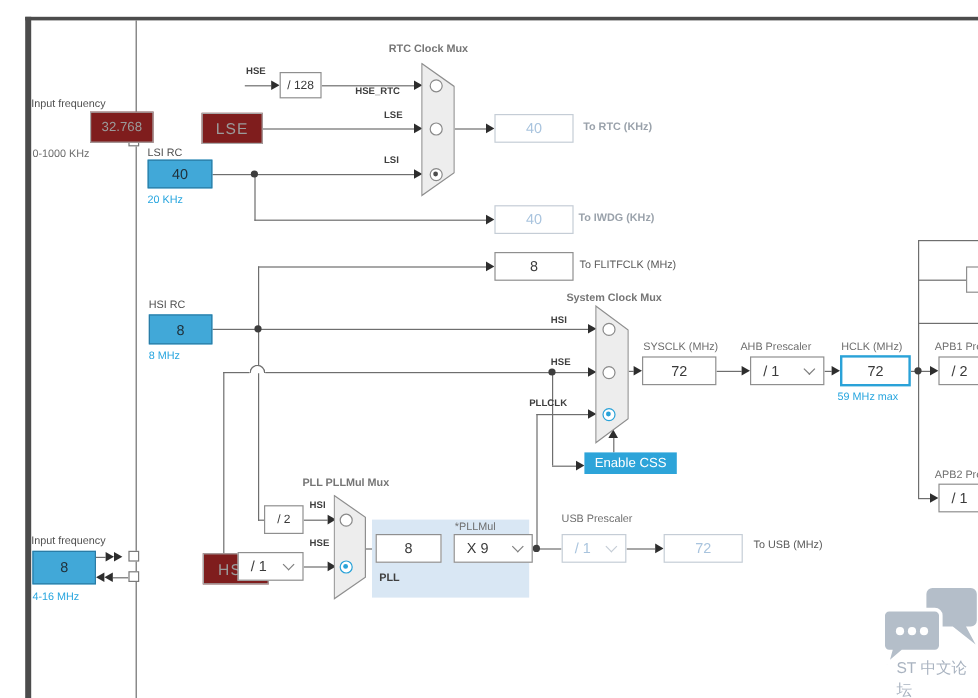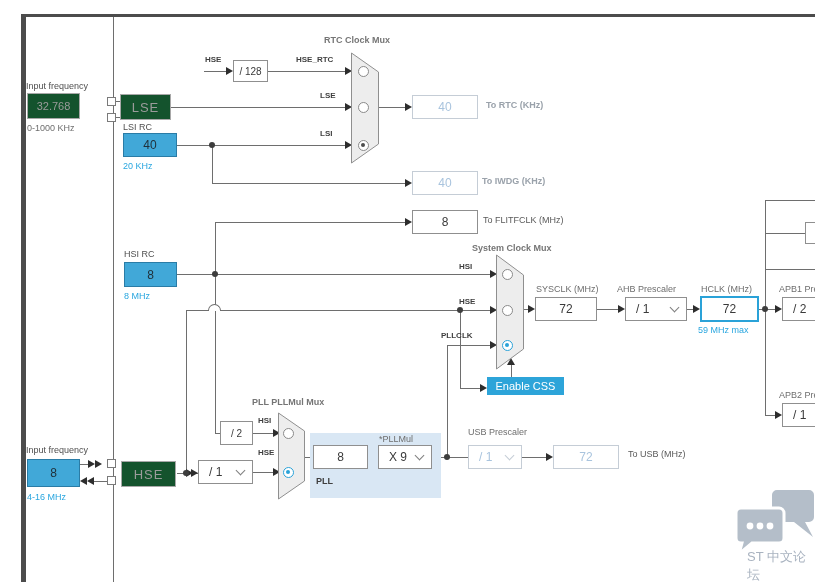--- a/index.html
+++ b/index.html
@@ -23,21 +23,21 @@
   .arr.l{border-top:4px solid transparent;border-bottom:4px solid transparent;border-right:7px solid #2d2d2d;}
   .arr.u{border-left:4px solid transparent;border-right:4px solid transparent;border-bottom:7px solid #2d2d2d;}
   .dot{position:absolute;display:block;width:6px;height:6px;border-radius:50%;background:#3d3d3d;}
   .sq{position:absolute;display:block;width:9px;height:9px;background:#fff;border:1px solid #7a7a7a;box-sizing:border-box;}
   .hop{position:absolute;display:block;width:13px;height:7px;background:#fff;border:1px solid #6e6e6e;border-bottom:none;border-radius:7px 7px 0 0;box-sizing:border-box;}
   
   .vbox{position:absolute;display:flex;align-items:center;justify-content:center;font-size:12px;
         background:#fff;border:1px solid #8f8f8f;color:#3a3a3a;box-sizing:border-box;}
   .vbox.dis{border-color:#c5cdd6;color:#a9c4de;}
   .vbox.blue{background:#41a8d8;border-color:#2a7ca6;color:#20313b;}
-  .vbox.gray{background:#14532d;border-color:#a8a8a8;color:#9b9b9b;font-size:13px;letter-spacing:1px;}
+  .vbox.gray{background:#7f1d1d;border-color:#a8a8a8;color:#9b9b9b;font-size:13px;letter-spacing:1px;margin-left:48px;}
   .vbox.hclk{border:2px solid #2aa2d8;}
   .vbox.leftal{justify-content:flex-start;padding-left:10px;}
   .dd{justify-content:flex-start;padding-left:10px;}
   .chev{position:absolute;right:8px;top:50%;margin-top:-5px;width:6px;height:6px;
         border-right:1.5px solid #7f7f7f;border-bottom:1.5px solid #7f7f7f;transform:rotate(45deg);}
   .dd.dis .chev{border-color:#c5cdd6;}
   .btn-css{position:absolute;background:#2da4d9;color:#fff;font-size:11px;display:flex;align-items:center;justify-content:center;}
   
   .lbl{position:absolute;font-size:9px;color:#6e6e6e;white-space:nowrap;}
   .lbl.dark{color:#4f4f4f;}
@@ -158,21 +158,21 @@
   <div class="lbl blue" style="left:124px;top:291px">8 MHz</div>
 
   <div class="lbl dark" style="left:26px;top:445px">Input frequency</div>
   <div class="vbox blue" style="left:27px;top:459px;width:53px;height:28px">8</div>
   <div class="lbl blue" style="left:27px;top:492px">4-16 MHz</div>
   <div class="vbox gray" style="left:121px;top:461px;width:55px;height:26px">HSE</div>
 
   <div class="lbl mux" style="left:324px;top:35px">RTC Clock Mux</div>
   <div class="lbl sig" style="left:205px;top:55px">HSE</div>
   <div class="vbox" style="left:233px;top:60px;width:35px;height:22px;font-size:10px">/ 128</div>
-  <div class="lbl sig" style="left:296px;top:55px">HSE_RTC</div>
+  <div class="lbl sig" style="left:296px;top:71px">HSE_RTC</div>
   <div class="lbl sig" style="left:320px;top:91px">LSE</div>
   <div class="lbl sig" style="left:320px;top:129px">LSI</div>
   <svg class="muxsvg" style="left:351px;top:52px" width="28" height="113">
     <polygon points="0.5,1 27.5,20 27.5,92 0.5,111" fill="#ededed" stroke="#8f8f8f" stroke-width="1"></polygon>
   </svg>
   <i class="radio" style="left:358px;top:66px"></i>
   <i class="radio" style="left:358px;top:102px"></i>
   <i class="radio selgray" style="left:358px;top:140px"></i>
 
   <div class="vbox dis" style="left:412px;top:95px;width:66px;height:24px">40</div>
@@ -221,21 +221,21 @@
   <div class="lbl sig" style="left:258px;top:448px">HSE</div>
   <svg class="muxsvg" style="left:278px;top:412px" width="27" height="88">
     <polygon points="0.5,1 26.5,19 26.5,69 0.5,87" fill="#ededed" stroke="#8f8f8f" stroke-width="1"></polygon>
   </svg>
   <i class="radio" style="left:283px;top:428px"></i>
   <i class="radio selblue" style="left:283px;top:467px"></i>
 
   <div class="pllzone" style="left:310px;top:433px;width:131px;height:65px"></div>
   <div class="vbox" style="left:313px;top:445px;width:55px;height:24px">8</div>
   <div class="lbl" style="left:379px;top:434px">*PLLMul</div>
-  <div class="vbox dd" style="left:378px;top:445px;width:54px;height:24px">
+  <div class="vbox dd" style="left:378px;top:445px;width:66px;height:24px">
     <span>X 9</span>
     <i class="chev"></i>
   </div>
   <div class="lbl sig" style="left:316px;top:476px;font-size:9px">PLL</div>
 
   <div class="lbl" style="left:468px;top:427px">USB Prescaler</div>
   <div class="vbox dd dis" style="left:468px;top:445px;width:54px;height:24px">
     <span>/ 1</span>
     <i class="chev"></i>
   </div>

